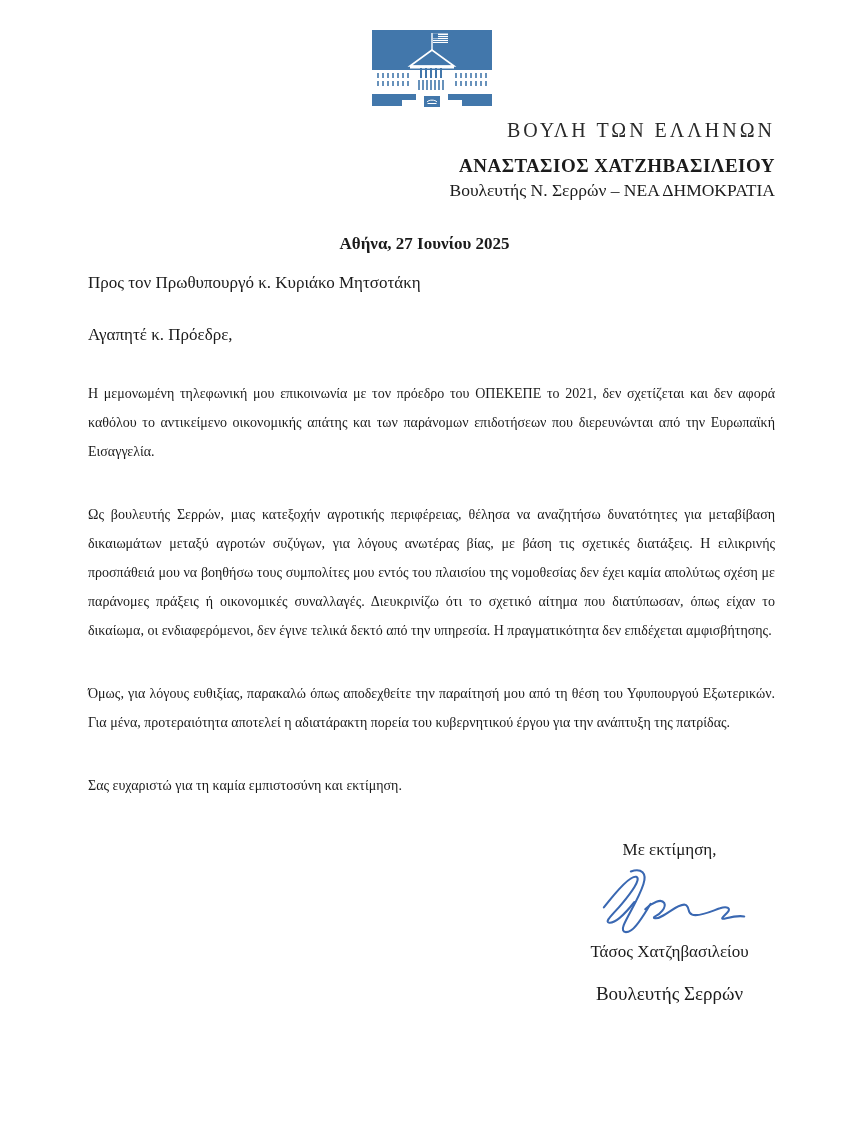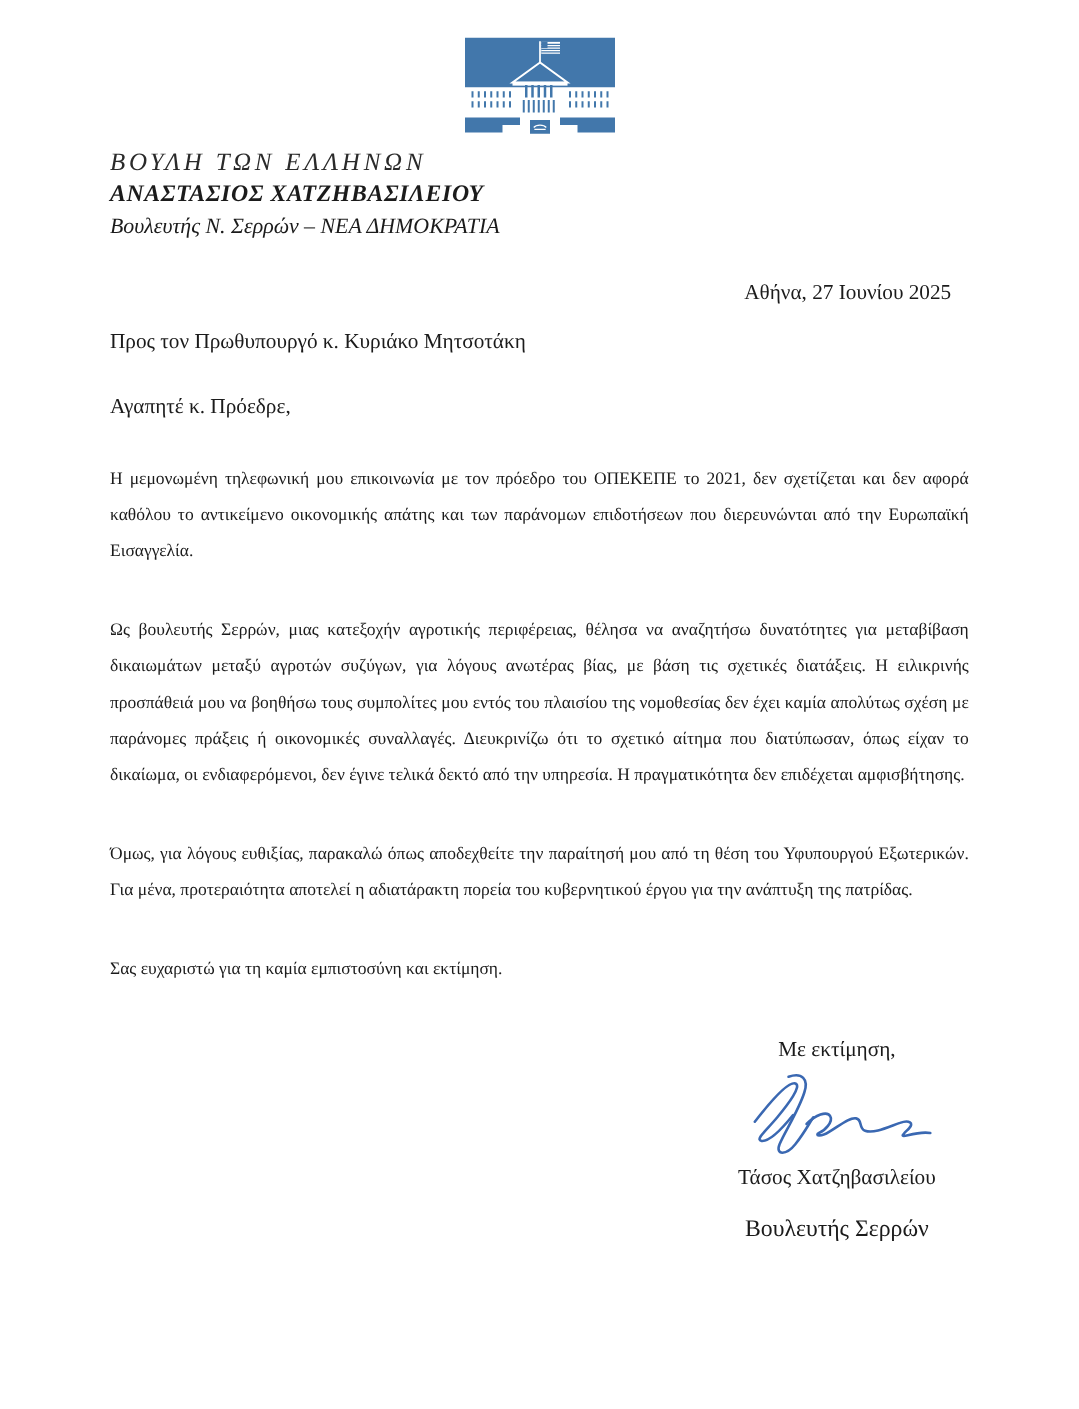--- a/index.html
+++ b/index.html
@@ -22,51 +22,52 @@
   }
   .page {
     width: 863px;
     height: 1127px;
     padding: 28px 88px 0 88px;
     background: var(--paper);
     overflow: hidden;
   }
 
   
-  .letterhead { text-align: left; font-style: italic; }
+  .letterhead { text-align: right; }
   .emblem-wrap {
     display: flex;
     justify-content: center;
     margin-top: 2px;
   }
   .emblem-svg { display: block; }
   .institution {
     margin-top: 9px;
     font-size: 20px;
     letter-spacing: 3px;
     color: #2a2a2a;
     font-weight: 400;
   }
   .sender-name {
-    margin-top: 3px;
+    margin-top: 13px;
     font-size: 19px;
     font-weight: 700;
     letter-spacing: 0.5px;
   }
   .sender-title {
     margin-top: 3px;
     font-size: 17.5px;
   }
 
   
   .dateline {
     margin-top: 33px;
-    text-align: right;
+    text-align: center;
     font-size: 17px;
     padding-right: 14px;
+    font-weight: bold;
   }
   .recipient {
     margin-top: 19px;
     font-size: 17px;
   }
   .salutation {
     margin-top: 32px;
     font-size: 17px;
   }
   .body-paragraph {

